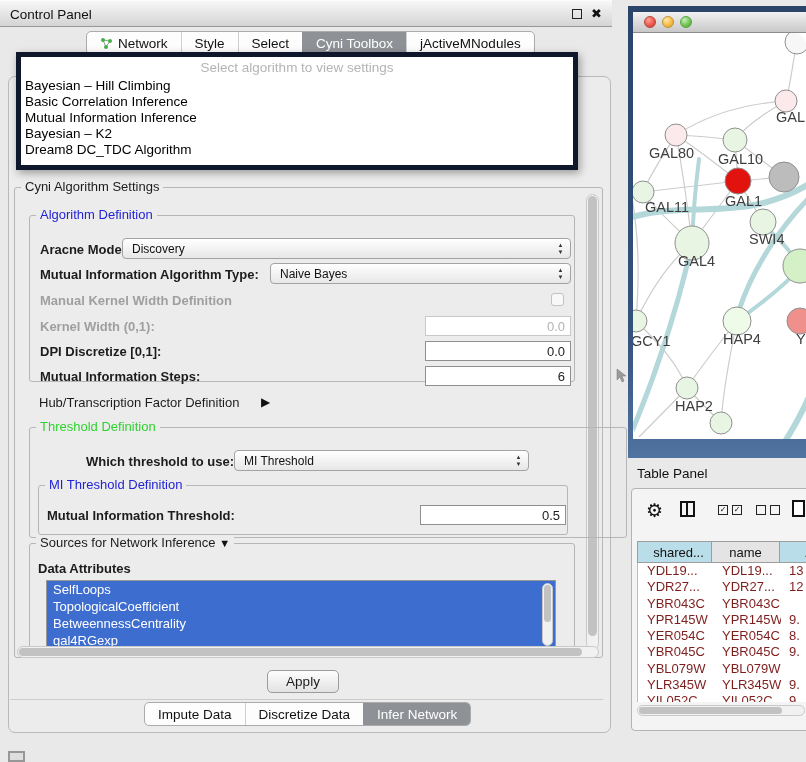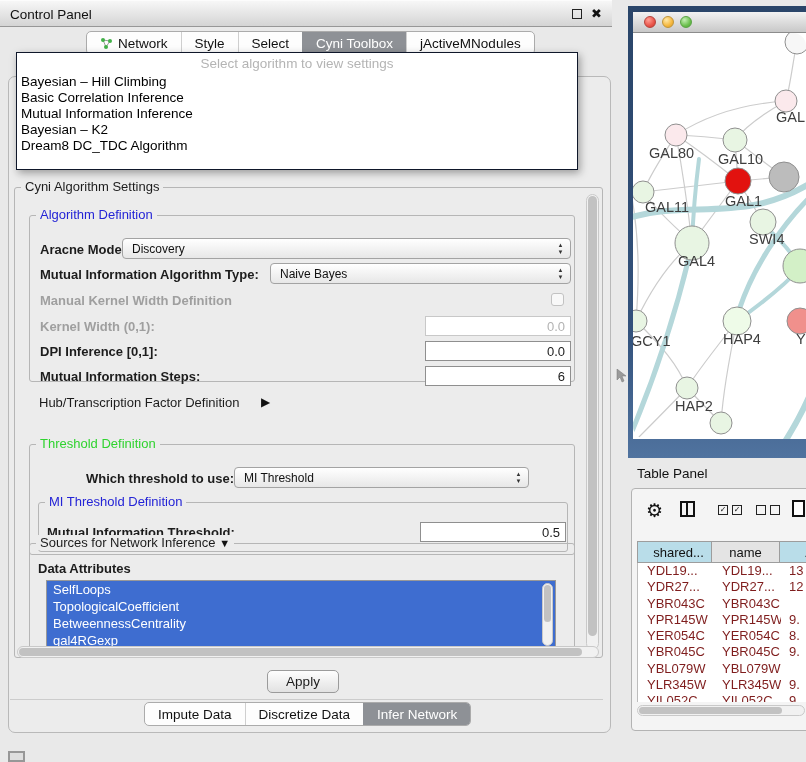--- a/index.html
+++ b/index.html
@@ -37,21 +37,21 @@
   .combo{background:linear-gradient(#ffffff,#e7e7e7);border:1px solid #a3a3a3;border-radius:4px;
     box-sizing:border-box;height:21px;}
   .combo .ctxt{position:absolute;left:9px;top:3px;font-size:12px;color:#111;white-space:nowrap;}
   .combo .steppers{position:absolute;right:4px;top:3px;width:11px;font-size:6px;line-height:7px;
     color:#333;text-align:center;}
   .combo.focusring{box-shadow:0 0 0 3px #8db4e2;border-radius:6px;height:29px;}
   .combo.biground{border-radius:8px;height:31px;}
 
   
   #algo-popup{left:16px;top:52px;width:562px;height:118px;background:#ffffff;
-    border:1px solid #0f172a;box-shadow:2px 3px 8px rgba(0,0,0,0.35);z-index:50;box-sizing:border-box;}
+    border:5px solid #0f172a;box-shadow:2px 3px 8px rgba(0,0,0,0.35);z-index:50;box-sizing:border-box;}
   .popup-prompt{position:absolute;left:0;top:3px;width:100%;text-align:center;
     color:#b4b4b4;font-size:13.5px;}
   .popup-list{position:absolute;left:2px;top:21px;right:2px;}
   .dd-item{height:16px;line-height:16px;font-size:13.5px;color:#000;padding-left:2px;white-space:nowrap;}
   .dd-item.current{font-weight:bold;}
 
   
   #outer-panel{left:8px;top:76px;width:603px;height:657px;background:#ececec;
     border:1px solid #b9b9b9;border-radius:7px;box-sizing:border-box;}
   .fs{position:absolute;border:1px solid #b6b6b6;border-radius:3px;box-sizing:border-box;}
@@ -204,31 +204,31 @@
         <span class="ctxt">Naive Bayes</span>
         <span class="steppers"><span>▲</span><br><span>▼</span></span>
       </div>
 
       <span class="lbl dis" style="left:10px;top:77px;">Manual Kernel Width Definition</span>
       <span class="checkbox" style="left:521px;top:77px;"></span>
 
       <span class="lbl dis" style="left:10px;top:103px;">Kernel Width (0,1):</span>
       <div class="field disabled" style="left:395px;top:100px;width:146px;">0.0</div>
 
-      <span class="lbl b" style="left:10px;top:128px;">DPI Inference [0,1]:</span>
+      <span class="lbl b" style="left:10px;top:128px;">DPI Discretize [0,1]:</span>
       <div class="field" style="left:395px;top:125px;width:146px;">0.0</div>
 
       <span class="lbl b" style="left:10px;top:153px;">Mutual Information Steps:</span>
       <div class="field" style="left:395px;top:150px;width:146px;">6</div>
     </div>
 
     <span class="lbl" style="left:24px;top:207px;">Hub/Transcription Factor Definition</span>
     <span class="lbl arrow-right" style="left:246px;top:207px;">▶</span>
 
-    <div class="fs" style="left:14px;top:256px;width:546px;height:111px;">
+    <div class="fs" style="left:14px;top:239px;width:598px;height:111px;">
       <span class="legend green">Threshold Definition</span>
 
       <span class="lbl b" style="left:56px;top:26px;">Which threshold to use:</span>
       <div class="combo" style="position:absolute;left:204px;top:22px;width:295px;">
         <span class="ctxt">MI Threshold</span>
         <span class="steppers"><span>▲</span><br><span>▼</span></span>
       </div>
 
       <div class="fs" style="left:8px;top:57px;width:530px;height:50px;">
         <span class="legend blue">MI Threshold Definition</span>

